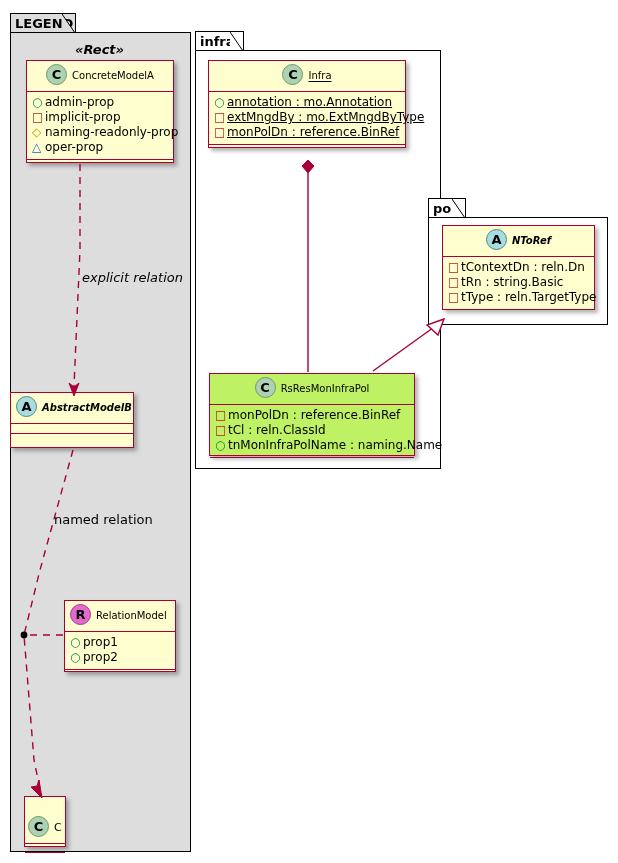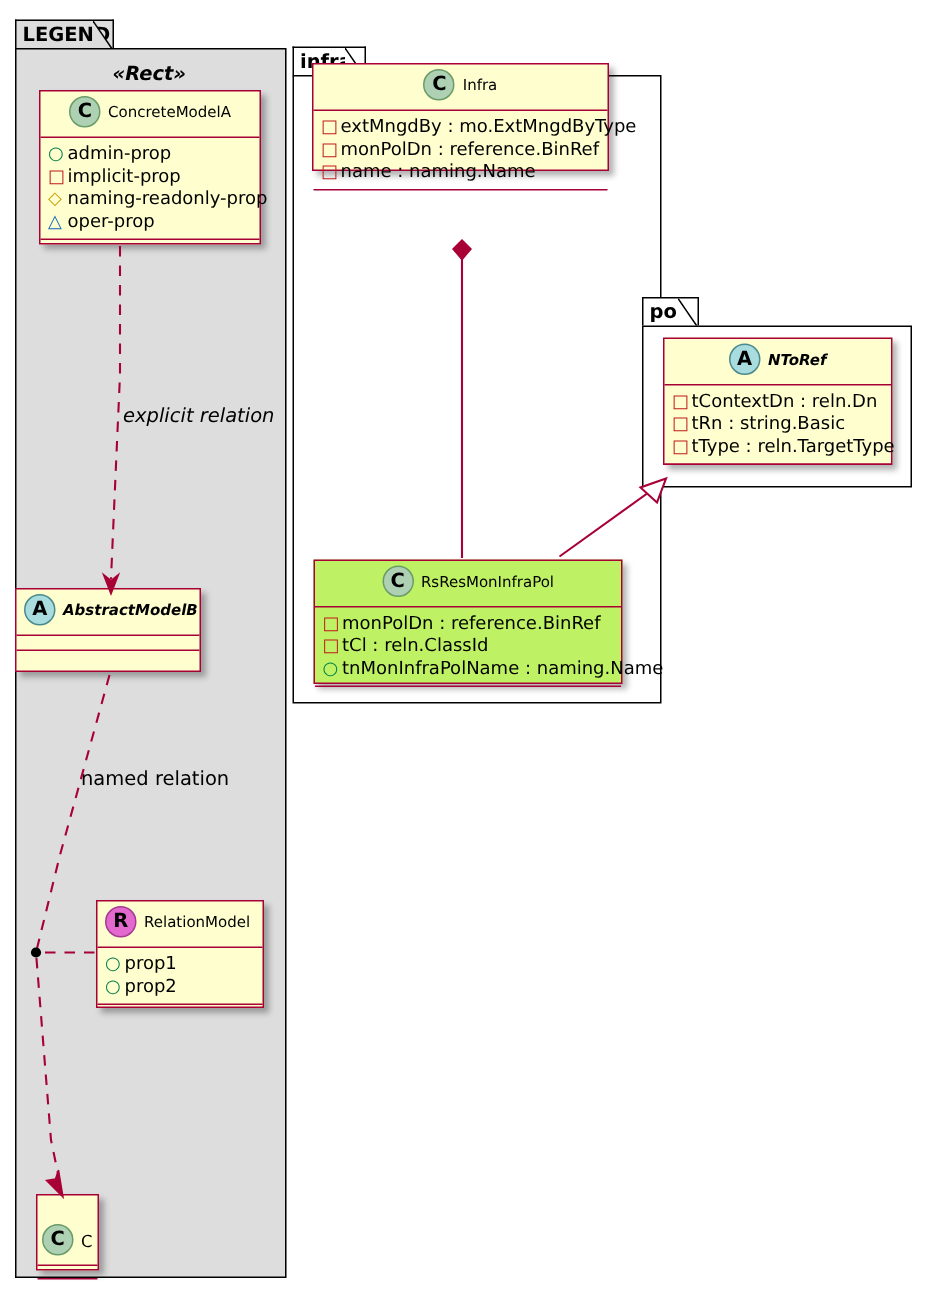--- a/index.html
+++ b/index.html
@@ -191,28 +191,28 @@
     <span>infra</span>
     <span class="slash">
       <svg width="14" height="20" viewBox="0 0 14 20">
         <path d="M0,0 L13,19 L13,20 L0,20 Z" fill="#FFFFFF" stroke="none"></path>
         <path d="M0,0 L13,19" stroke="#000000" stroke-width="1" fill="none"></path>
       </svg>
     </span>
   </div>
   <div class="package plain" style="left:195px; top:50px; width:246px; height:419px;"></div>
 
-  <div class="clsbox" style="left:208px; top:42px; width:198px; height:72px;">
+  <div class="clsbox" style="left:208px; top:60px; width:198px; height:88px;text-decoration:underline;">
     <div class="cls-head">
       <span class="badge cls">C</span><span class="cls-title">Infra</span>
     </div>
     <div class="cls-body">
+      <span class="attr"><span class="mk" style="color:#038048;">○</span><span>annotation : mo.Annotation</span></span>
       <span class="attr"><span class="mk" style="color:#C01A1A;">□</span><span>extMngdBy : mo.ExtMngdByType</span></span>
       <span class="attr"><span class="mk" style="color:#C01A1A;">□</span><span>monPolDn : reference.BinRef</span></span>
-      <span class="attr"><span class="mk" style="color:#C01A1A;">□</span><span>name : naming.Name</span></span>
     </div>
     <div class="cls-foot"></div>
   </div>
 
   <div class="clsbox hl" style="left:209px; top:373px; width:206px; height:83px;">
     <div class="cls-head">
       <span class="badge cls">C</span><span class="cls-title">RsResMonInfraPol</span>
     </div>
     <div class="cls-body">
       <span class="attr"><span class="mk" style="color:#C01A1A;">□</span><span>monPolDn : reference.BinRef</span></span>

